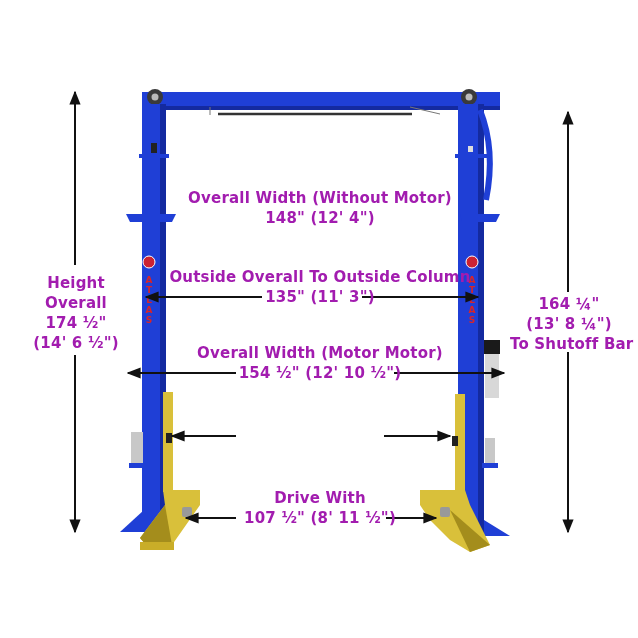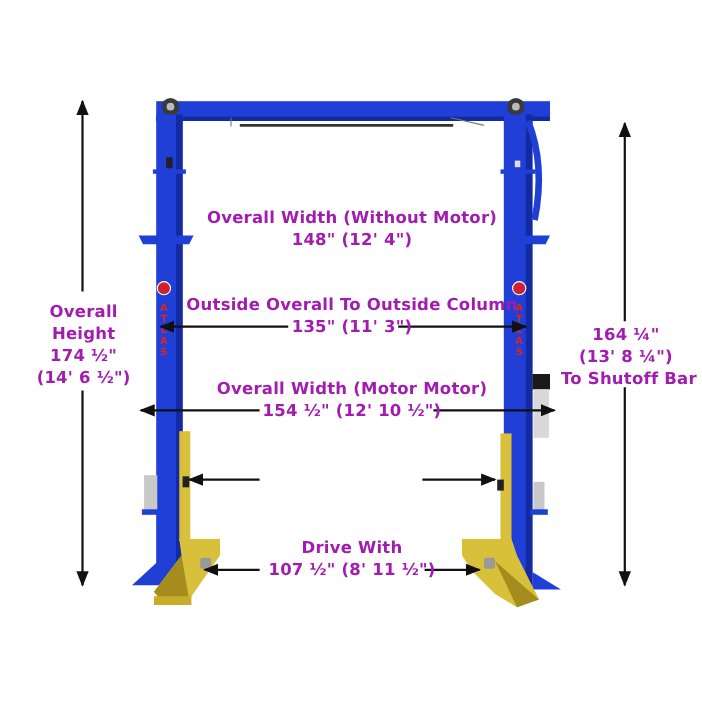--- a/index.html
+++ b/index.html
@@ -107,22 +107,22 @@
 
       <line x1="172" y1="436" x2="236" y2="436" stroke="#111" stroke-width="2" marker-start="url(#ah)"></line>
       <line x1="384" y1="436" x2="450" y2="436" stroke="#111" stroke-width="2" marker-end="url(#ah)"></line>
 
       <line x1="186" y1="518" x2="236" y2="518" stroke="#111" stroke-width="2" marker-start="url(#ah)"></line>
       <line x1="386" y1="518" x2="436" y2="518" stroke="#111" stroke-width="2" marker-end="url(#ah)"></line>
     </g>
   </svg>
 
   <div class="label" style="left:28px; top:273px; width:96px;">
+    <span>Height</span>
     <span>Overall</span>
-    <span>Height</span>
     <span>174 ½"</span>
     <span>(14' 6 ½")</span>
   </div>
 
   <div class="label" style="left:510px; top:294px; width:118px;">
     <span>164 ¼"</span>
     <span>(13' 8 ¼")</span>
     <span>To Shutoff Bar</span>
   </div>
 

